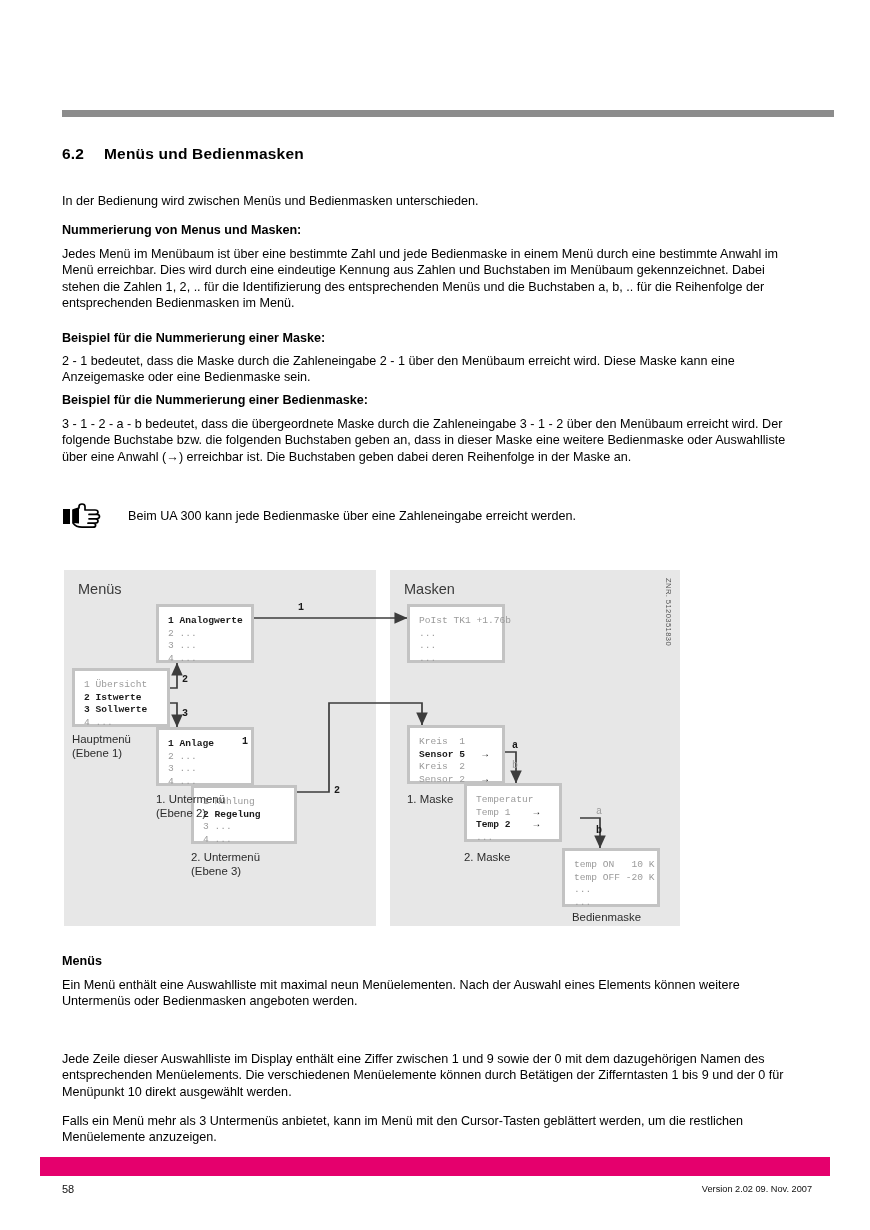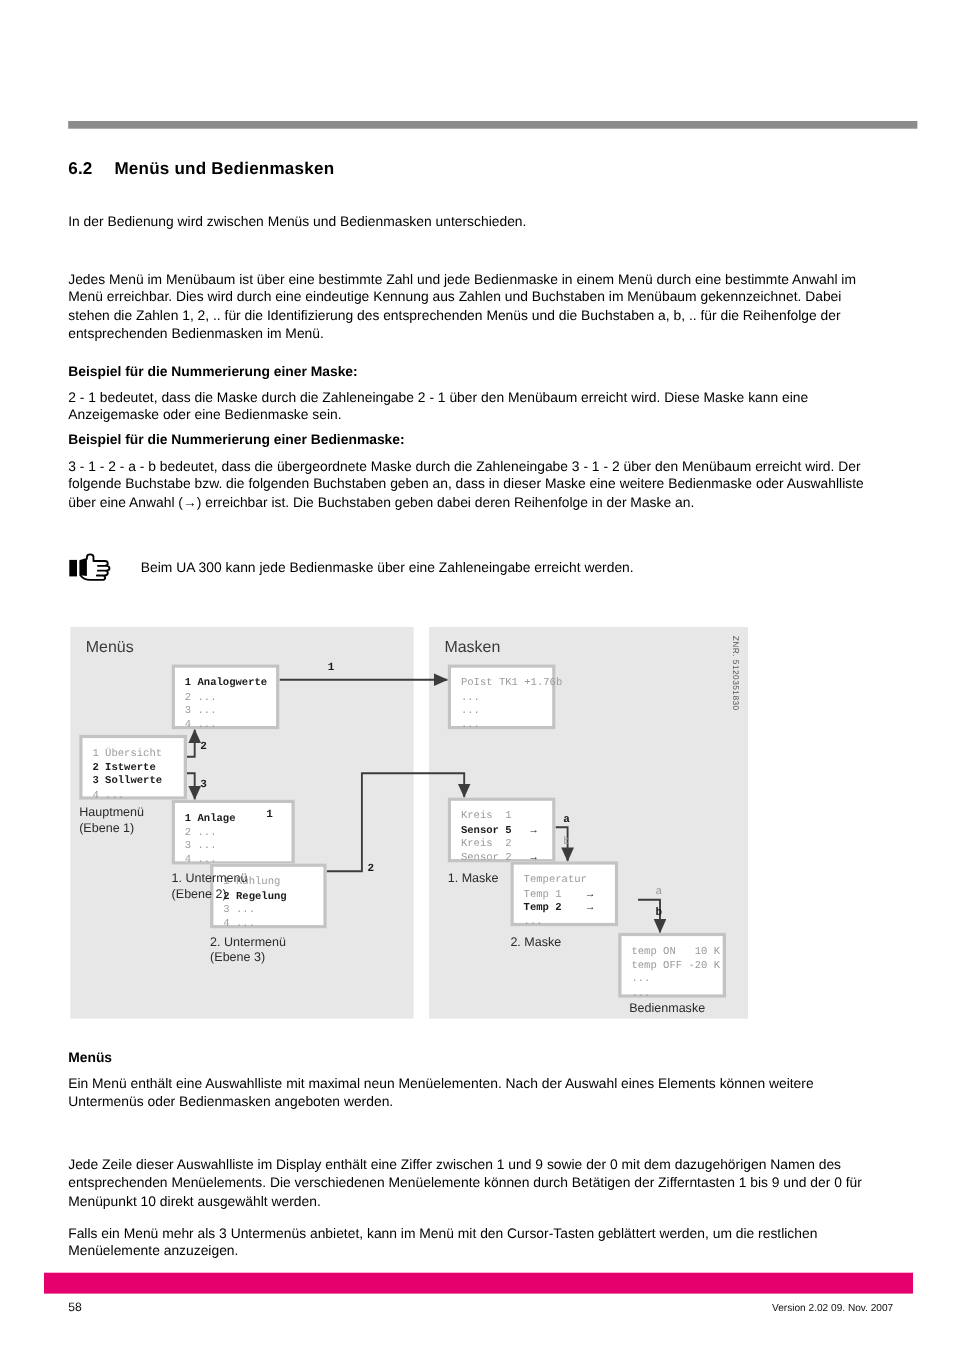--- a/index.html
+++ b/index.html
@@ -172,20 +172,21 @@
 <div class="page">
 
   <div class="top-rule"></div>
 
   <div class="h-section">
     <span class="num">6.2</span><span>Menüs und Bedienmasken</span>
   </div>
 
   <div class="body-col" style="top:193px;">In der Bedienung wird zwischen Menüs und Bedienmasken unterschieden.</div>
 
+  <div class="body-col sub-head" style="top:222px;">Nummerierung von Menus und Masken:</div>
   <div class="body-col" style="top:246px;">Jedes Menü im Menübaum ist über eine bestimmte Zahl und jede Bedienmaske in einem Menü durch eine bestimmte Anwahl im Menü erreichbar. Dies wird durch eine eindeutige Kennung aus Zahlen und Buchstaben im Menübaum gekennzeichnet. Dabei stehen die Zahlen 1, 2, .. für die Identifizierung des entsprechenden Menüs und die Buchstaben a, b, .. für die Reihenfolge der entsprechenden Bedienmasken im Menü.</div>
 
   <div class="body-col sub-head" style="top:330px;">Beispiel für die Nummerierung einer Maske:</div>
   <div class="body-col" style="top:353px;">2 - 1 bedeutet, dass die Maske durch die Zahleneingabe 2 - 1 über den Menübaum erreicht wird. Diese Maske kann eine Anzeigemaske oder eine Bedienmaske sein.</div>
 
   <div class="body-col sub-head" style="top:392px;">Beispiel für die Nummerierung einer Bedienmaske:</div>
   <div class="body-col" style="top:416px;">3 - 1 - 2 - a - b bedeutet, dass die übergeordnete Maske durch die Zahleneingabe 3 - 1 - 2  über den Menübaum erreicht wird. Der folgende Buchstabe bzw. die folgenden Buchstaben geben an, dass in dieser Maske eine weitere Bedienmaske oder Auswahlliste über eine Anwahl (→) erreichbar ist. Die Buchstaben geben dabei deren Reihenfolge in der Maske an.</div>
 
   <div class="hint">
     <span class="hint-icon">
@@ -238,21 +239,21 @@
     <div class="scr" style="left:92px; top:34px; width:98px; height:59px;"><b>1 Analogwerte</b>
 2 ...
 3 ...
 4 ...</div>
 
     <div class="scr" style="left:8px; top:98px; width:98px; height:59px;">1 Übersicht
 <b>2 Istwerte</b>
 <b>3 Sollwerte</b>
 4 ...</div>
 
-    <div class="scr" style="left:92px; top:157px; width:112px; height:59px;"><b>1 Anlage</b>
+    <div class="scr" style="left:92px; top:157px; width:98px; height:59px;"><b>1 Anlage</b>
 2 ...
 3 ...
 4 ...</div>
 
     <div class="scr" style="left:127px; top:215px; width:106px; height:59px;">1 Kühlung
 <b>2 Regelung</b>
 3 ...
 4 ...</div>
 
     <div class="scr" style="left:343px; top:34px; width:98px; height:59px;">PoIst TK1 +1.76b

